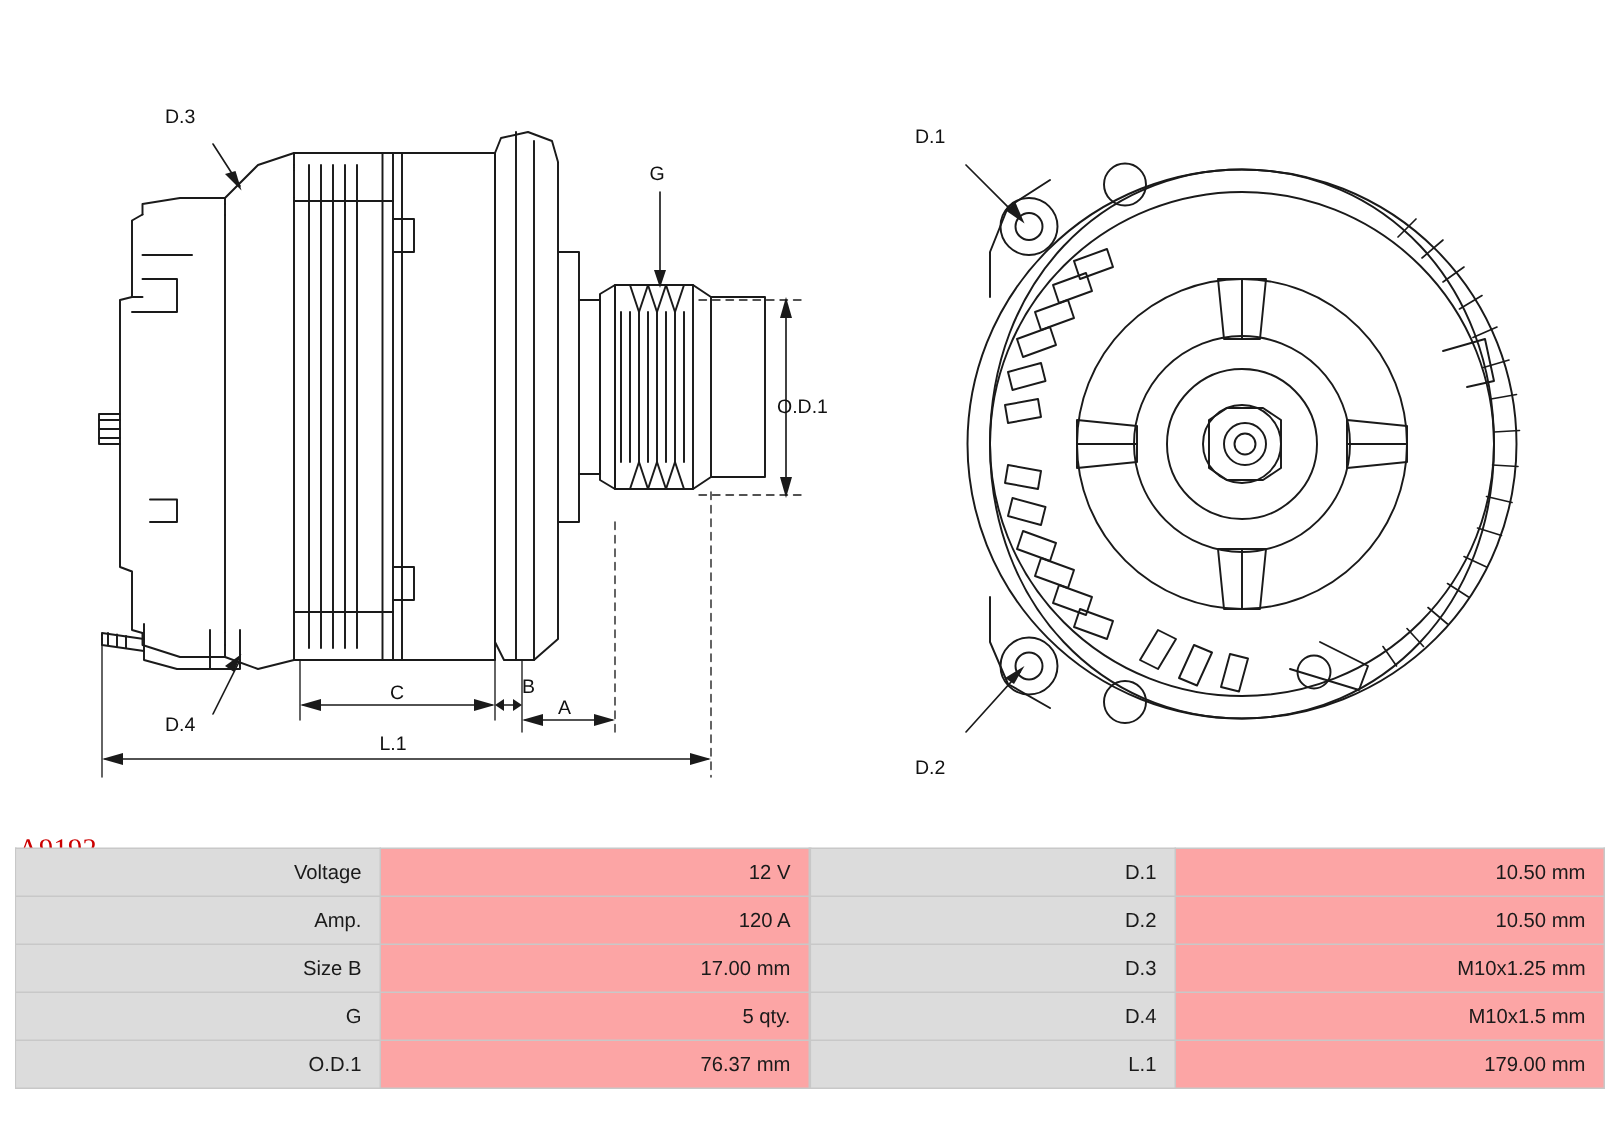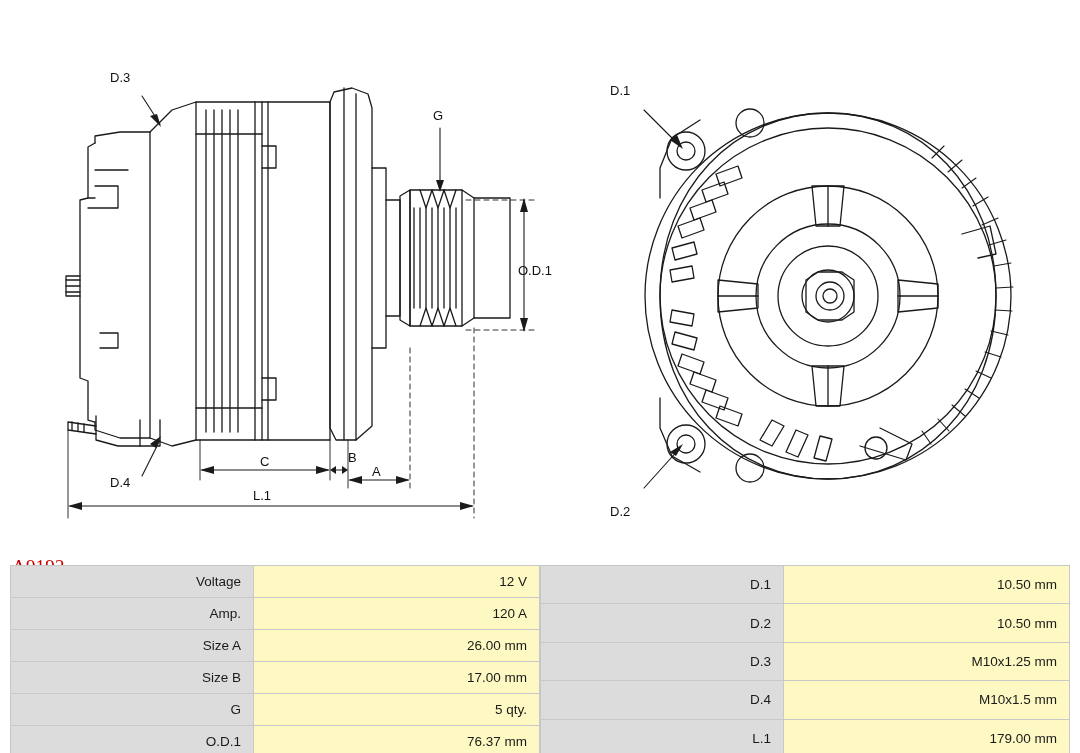--- a/index.html
+++ b/index.html
@@ -60,21 +60,21 @@
     padding: 0 12px;
     vertical-align: middle;
   }
   td.lbl {
     background: #dcdcdc;
     text-align: right;
     width: 218px;
     color: #222;
   }
   td.val {
-    background: #fef9c3;
+    background: #fca5a5;
     text-align: right;
     color: #222;
   }
   .dim-txt {
     font-family: "Liberation Sans", sans-serif;
     font-size: 13px;
     fill: #111;
   }
 </style>
 </head>
@@ -253,24 +253,20 @@
       <tbody>
         <tr>
           <td class="lbl">Voltage</td>
           <td class="val">12 V</td>
         </tr>
         <tr>
           <td class="lbl">Amp.</td>
           <td class="val">120 A</td>
         </tr>
         <tr>
-          <td class="lbl">Size A</td>
-          <td class="val">26.00 mm</td>
-        </tr>
-        <tr>
           <td class="lbl">Size B</td>
           <td class="val">17.00 mm</td>
         </tr>
         <tr>
           <td class="lbl">G</td>
           <td class="val">5 qty.</td>
         </tr>
         <tr>
           <td class="lbl">O.D.1</td>
           <td class="val">76.37 mm</td>

